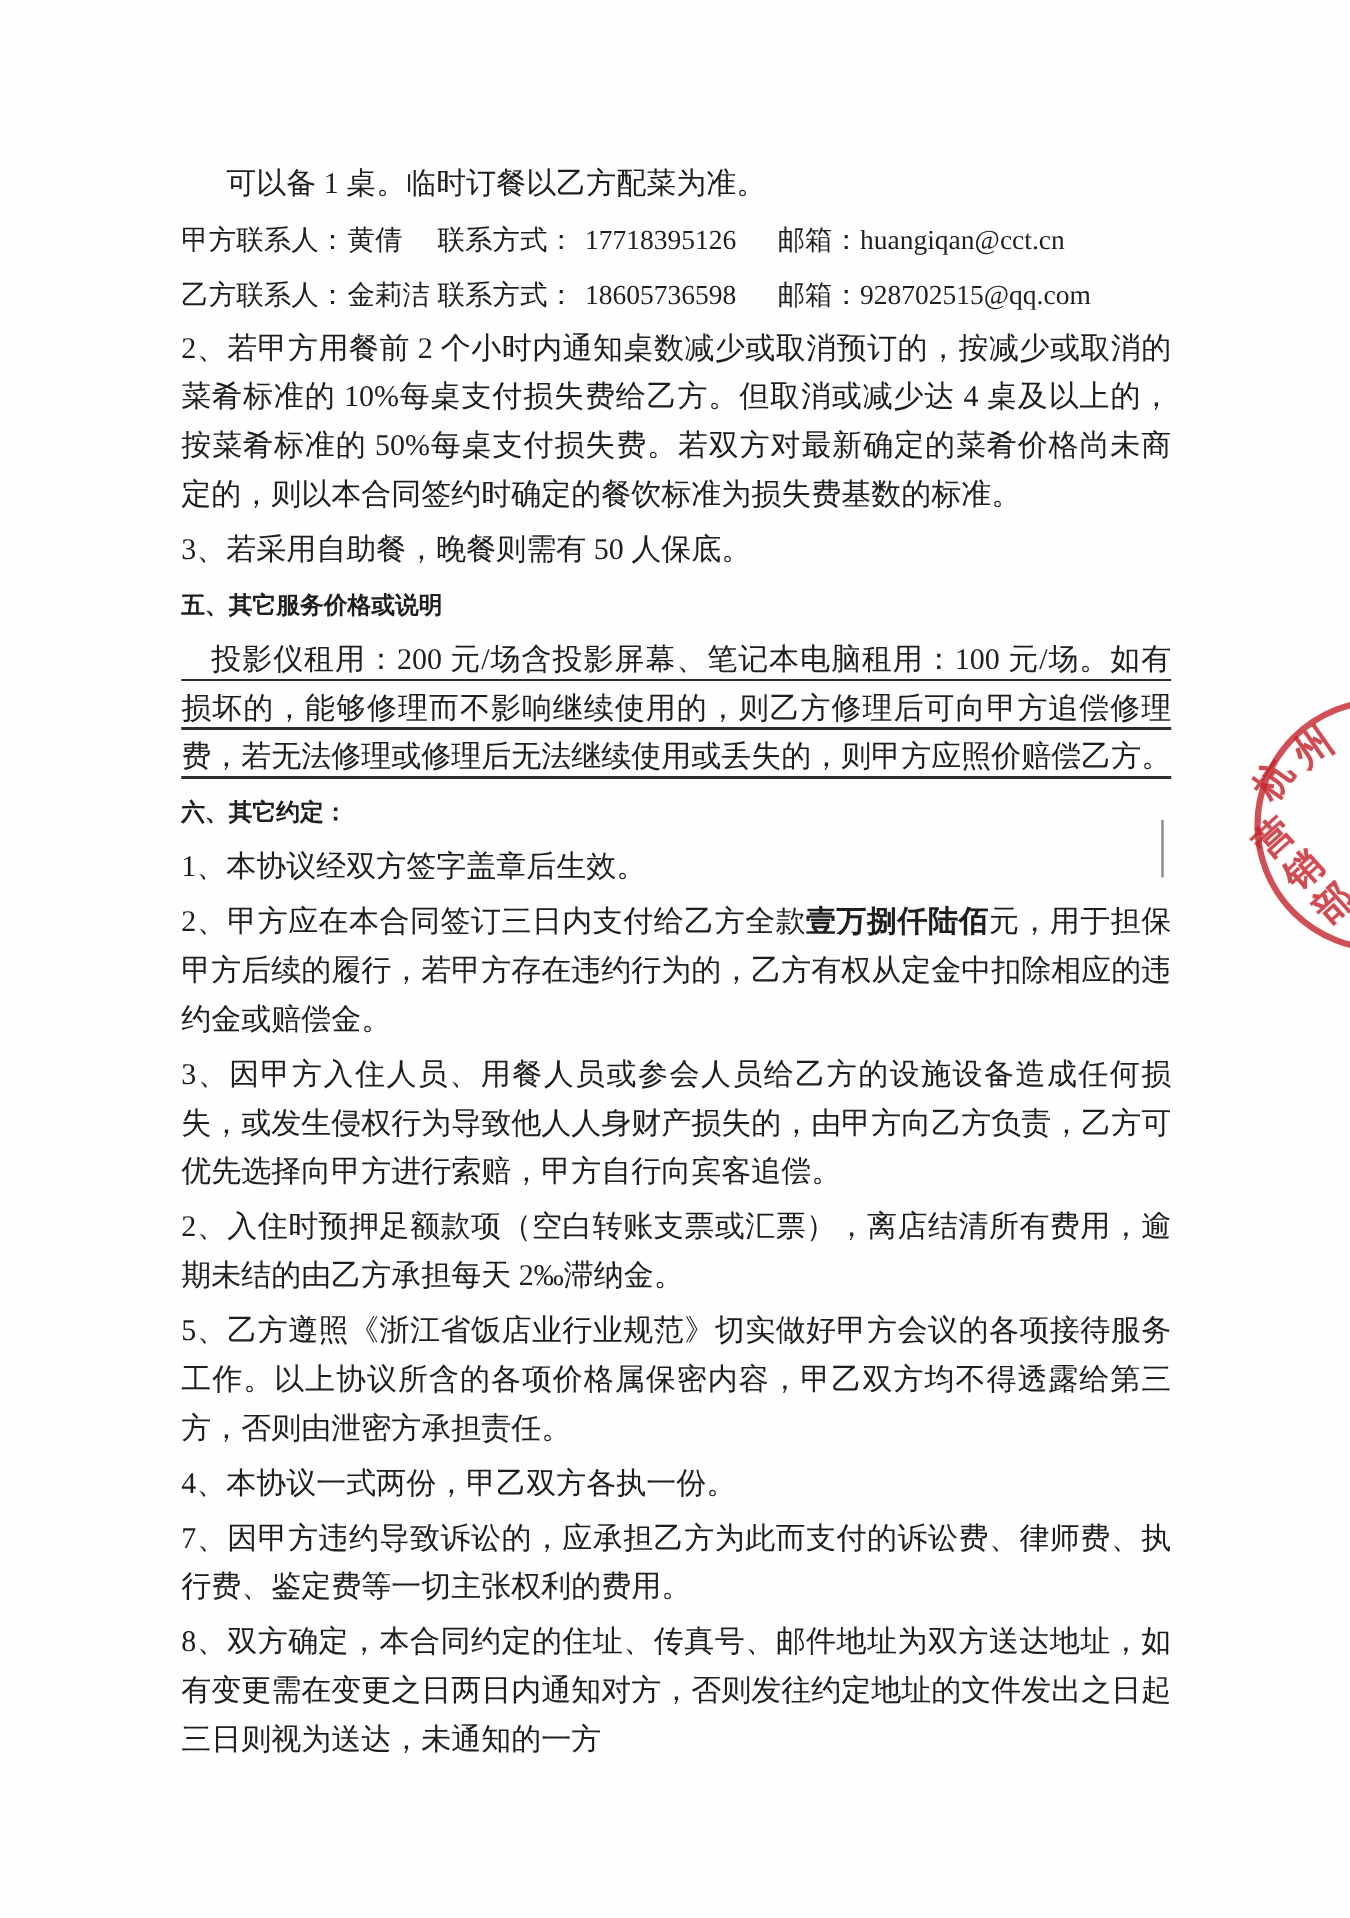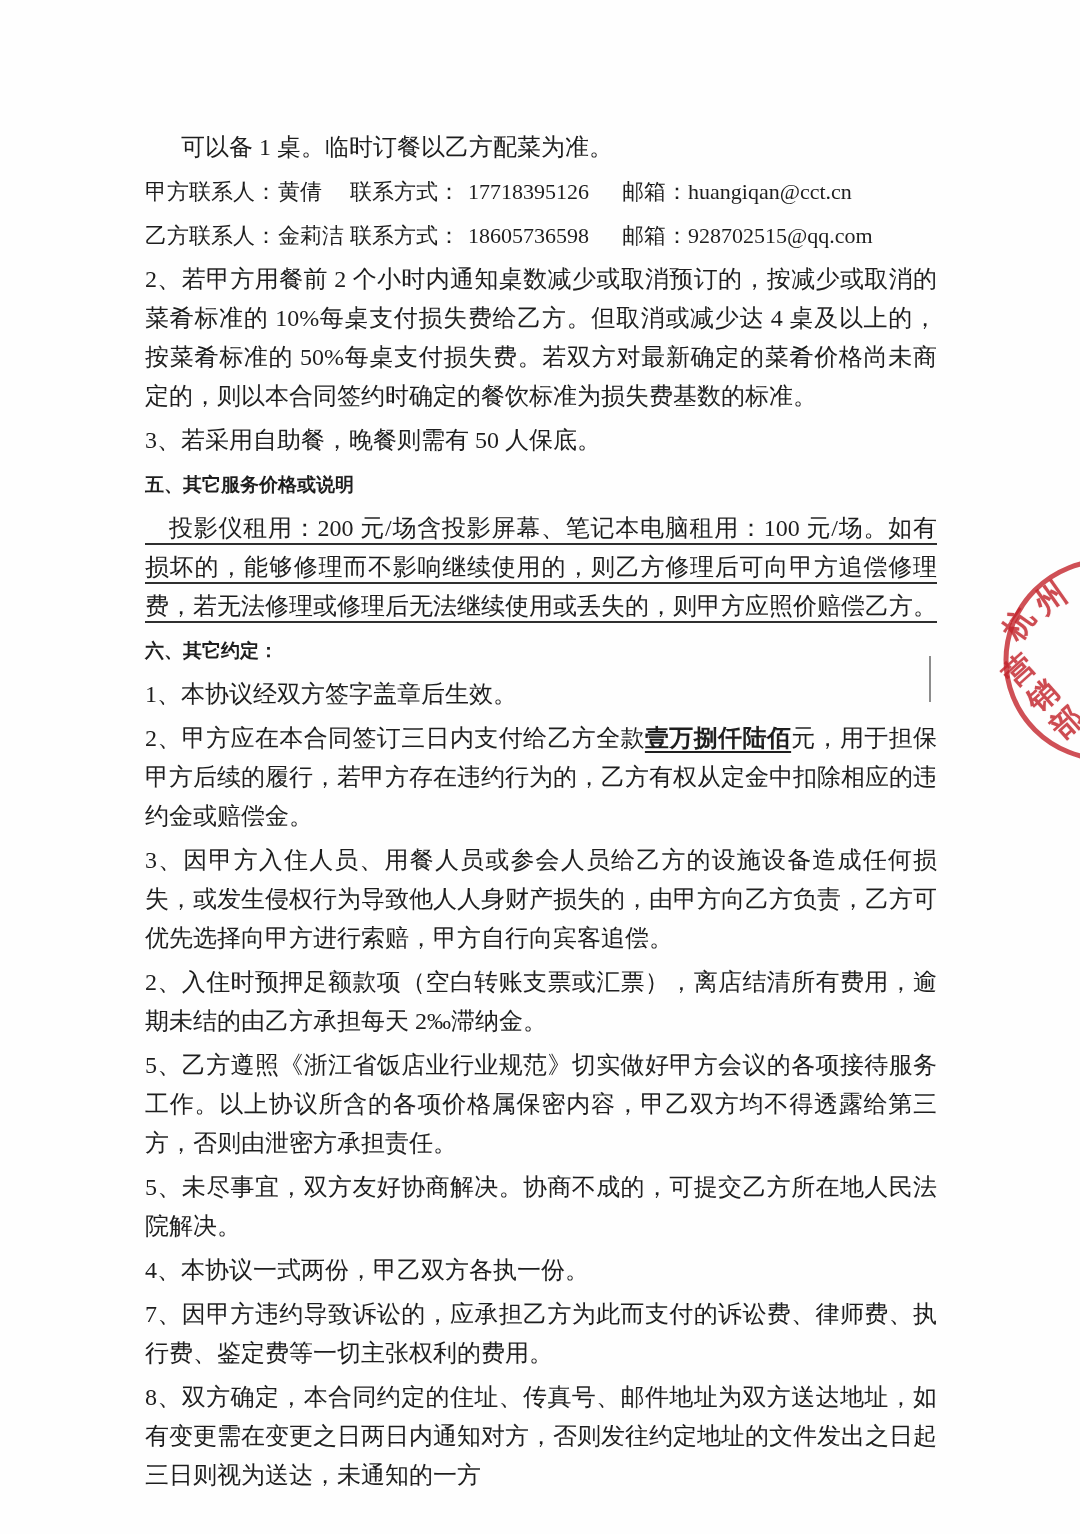--- a/index.html
+++ b/index.html
@@ -25,21 +25,20 @@
   
   .underlined-block{
     background-image:repeating-linear-gradient(
       to bottom,
       transparent 0px, transparent 34px,
       #2f2f2f 34px, #2f2f2f 36px,
       transparent 36px, transparent 39px);
   }
   .amount{
     font-weight:bold;
-    text-decoration:underline;
     text-decoration-thickness:2px;
     text-underline-offset:5px;
   }
   
   .contact-row{ margin:0 0 5px 0; font-size:22px; line-height:39px; white-space:nowrap;text-decoration:underline; }
   .c-role{ display:inline-block; width:133px; }
   .c-name{ display:inline-block; width:72px; }
   .c-plabel{ display:inline-block; width:118px; }
   .c-phone{ display:inline-block; width:154px; }
   .c-mlabel{ display:inline-block; }
@@ -93,21 +92,20 @@
 
   <p class="para"><span>2、甲方应在本合同签订三日内支付给乙方全款</span><span class="amount">壹万捌仟陆佰</span><span>元，用于担保甲方后续的履行，若甲方存在违约行为的，乙方有权从定金中扣除相应的违约金或赔偿金。</span></p>
 
   <p class="para">3、因甲方入住人员、用餐人员或参会人员给乙方的设施设备造成任何损失，或发生侵权行为导致他人人身财产损失的，由甲方向乙方负责，乙方可优先选择向甲方进行索赔，甲方自行向宾客追偿。</p>
 
   <p class="para">2、入住时预押足额款项（空白转账支票或汇票），离店结清所有费用，逾期未结的由乙方承担每天 2‰滞纳金。</p>
 
 
   <p class="para">5、乙方遵照《浙江省饭店业行业规范》切实做好甲方会议的各项接待服务工作。以上协议所含的各项价格属保密内容，甲乙双方均不得透露给第三方，否则由泄密方承担责任。</p>
 
-  <p class="para">5、未尽事宜，双方友好协商解决。协商不成的，可提交乙方所在地人民法院解决。</p>
 
   <p class="para">4、本协议一式两份，甲乙双方各执一份。</p>
 
   <p class="para">7、因甲方违约导致诉讼的，应承担乙方为此而支付的诉讼费、律师费、执行费、鉴定费等一切主张权利的费用。</p>
 
   <p class="para">8、双方确定，本合同约定的住址、传真号、邮件地址为双方送达地址，如有变更需在变更之日两日内通知对方，否则发往约定地址的文件发出之日起三日则视为送达，未通知的一方</p>
 
 </div>
 
 <div class="stamp-layer">

